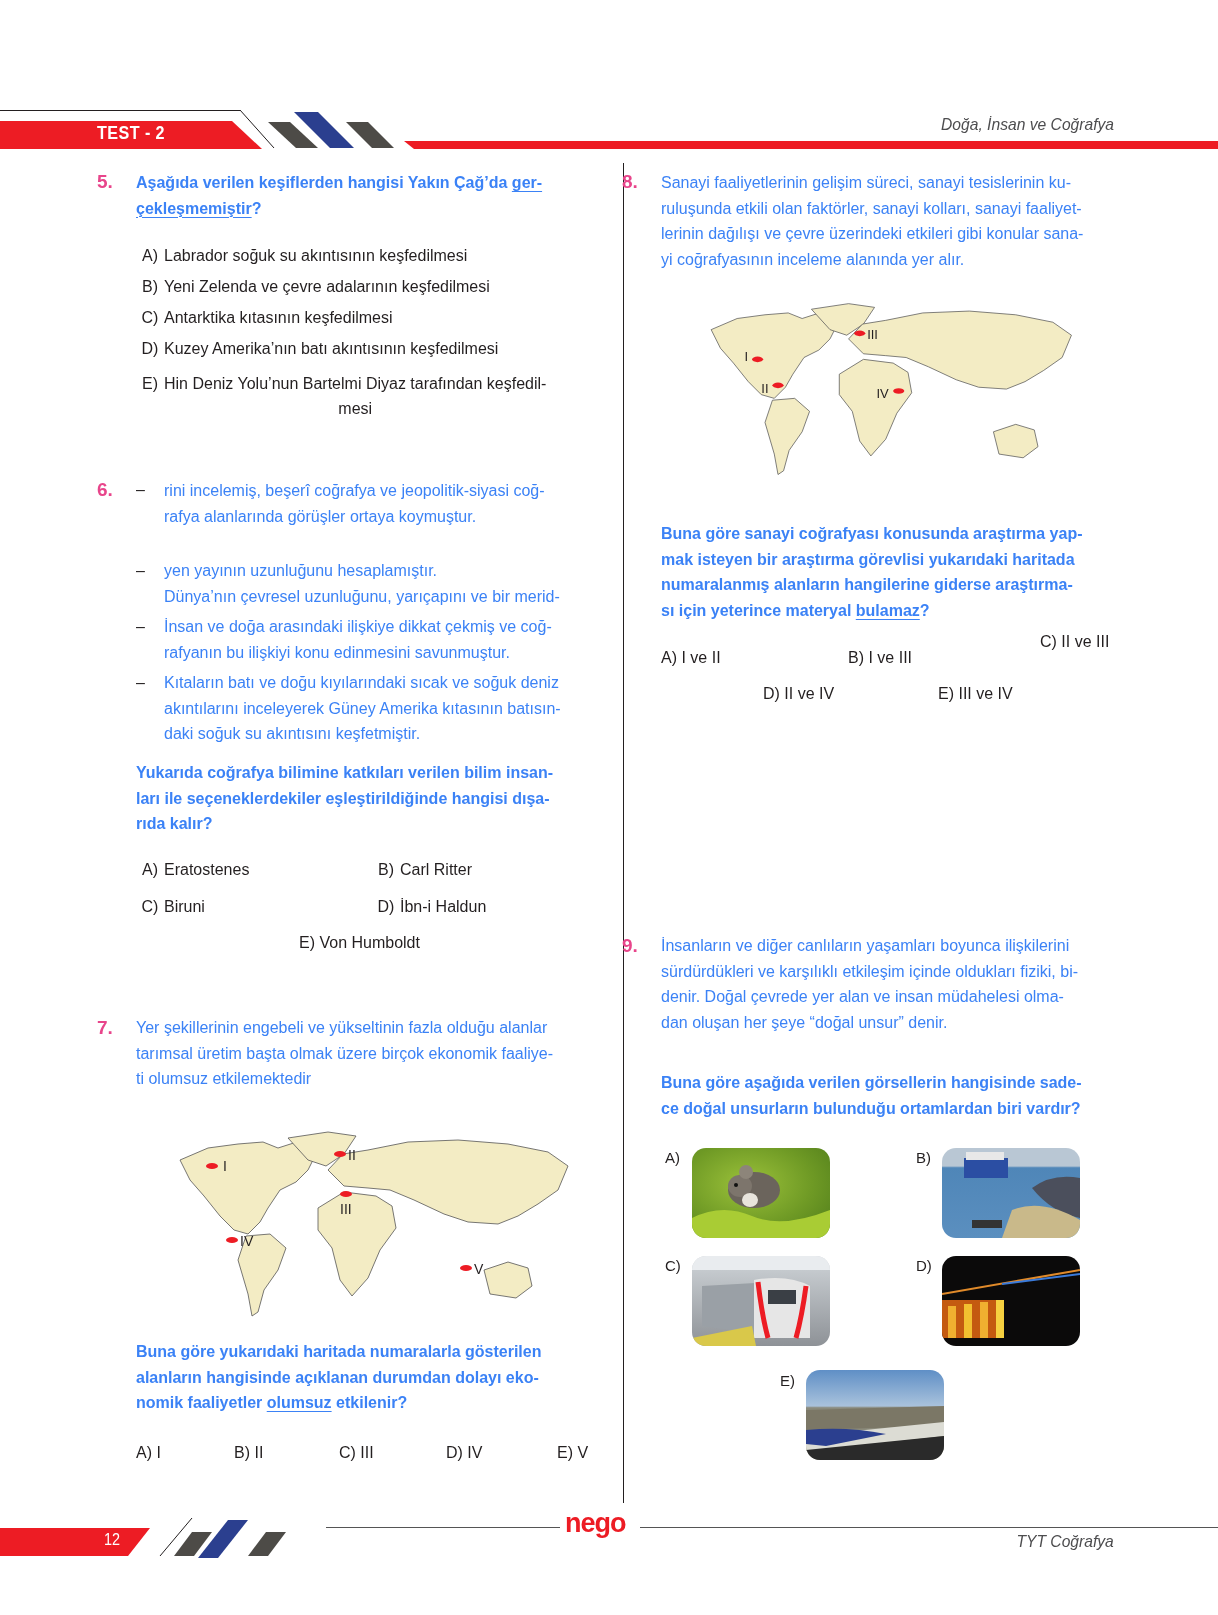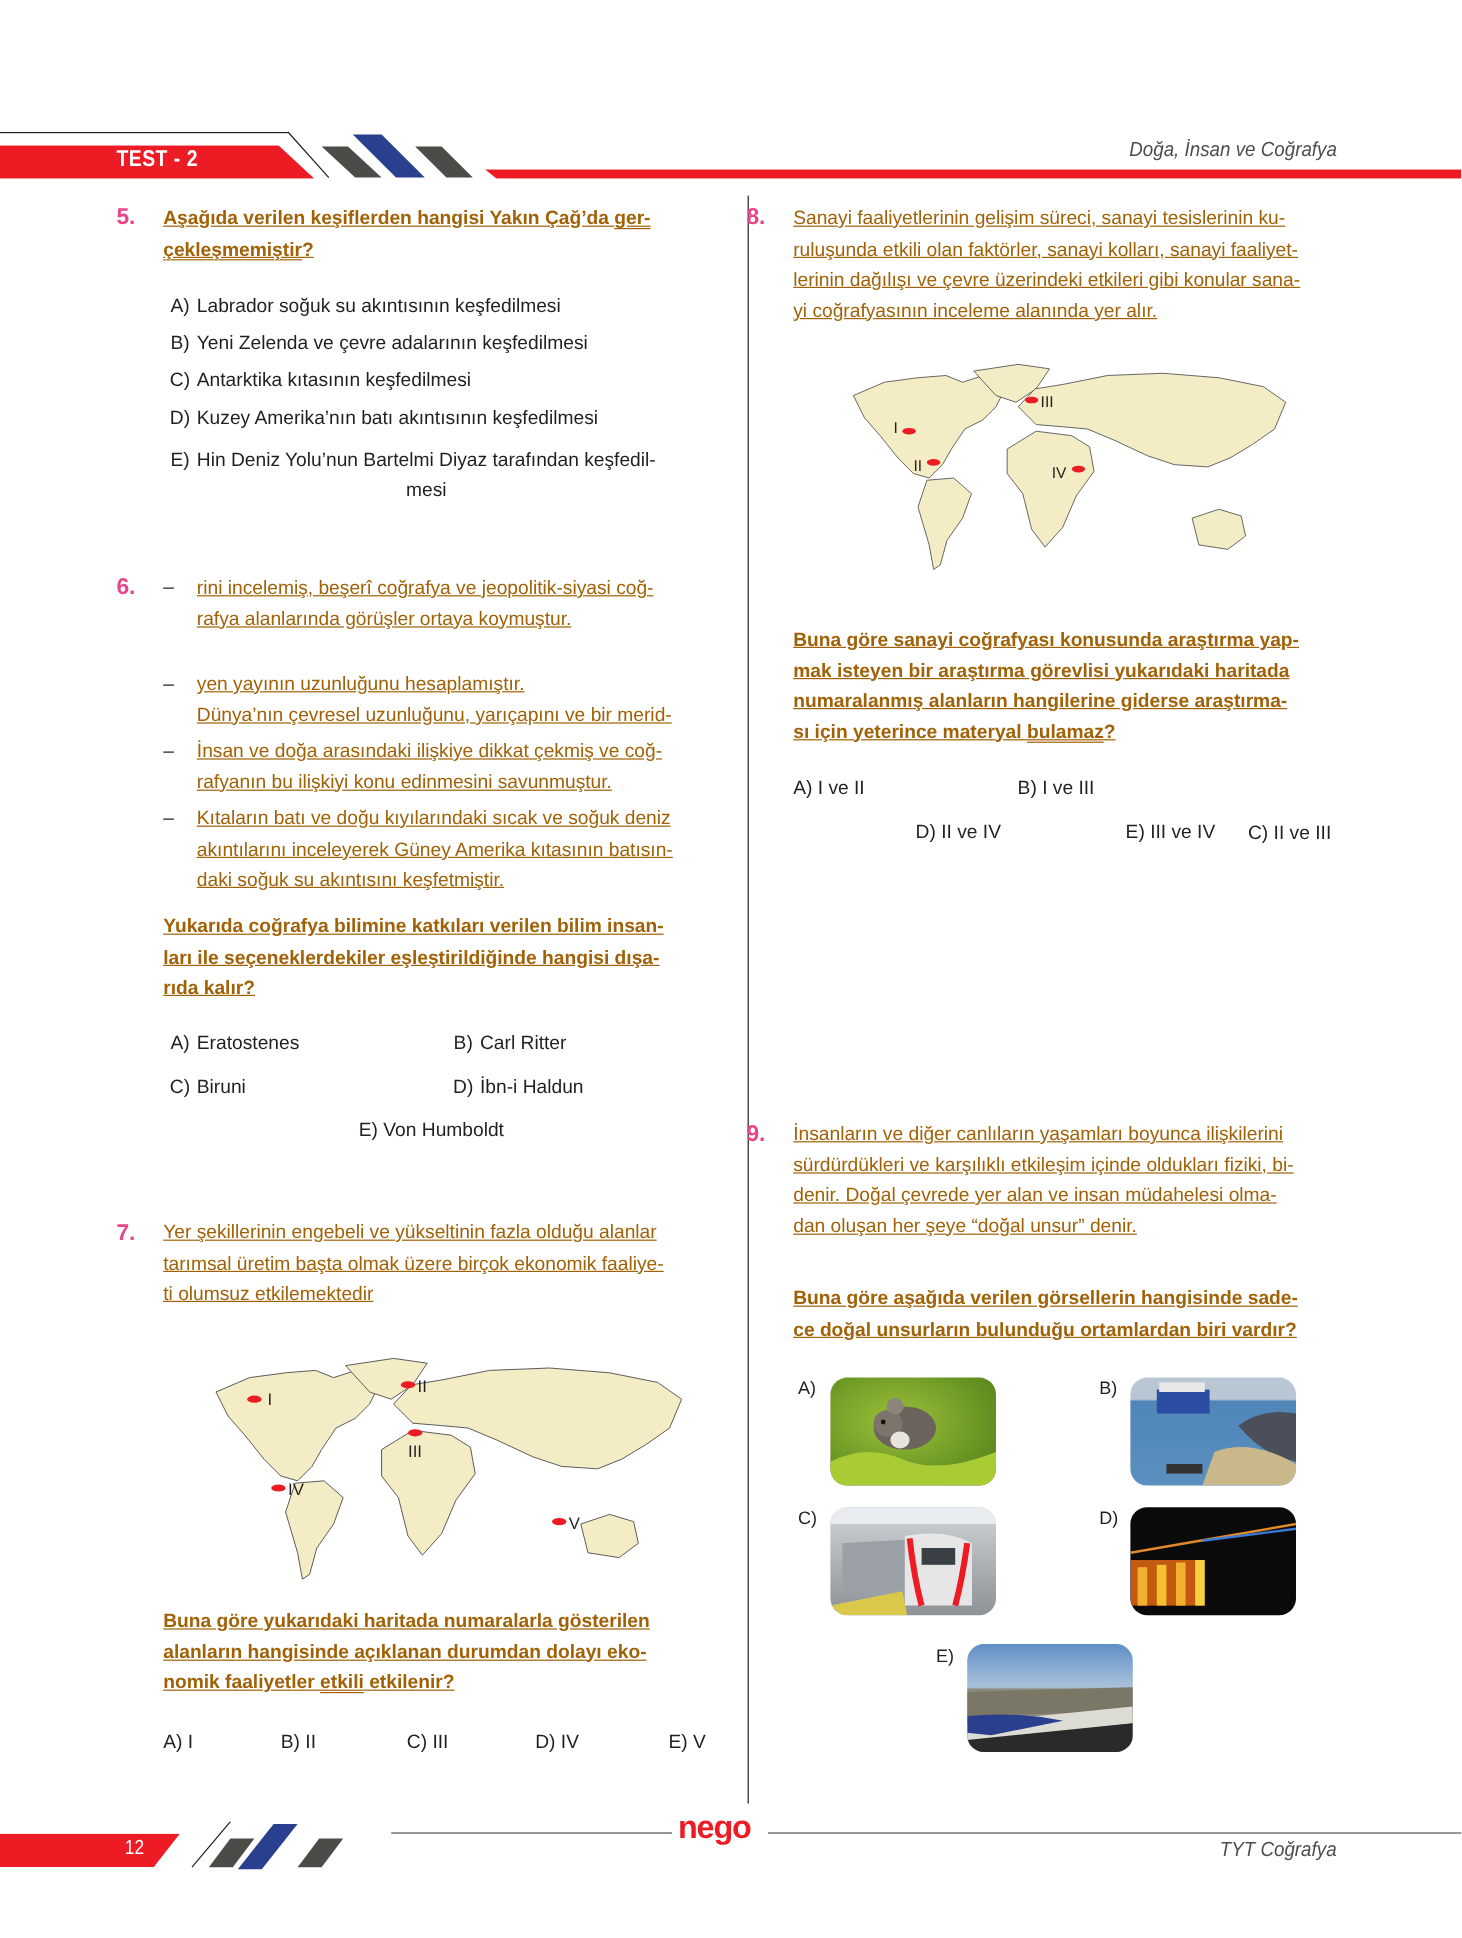--- a/index.html
+++ b/index.html
@@ -11,21 +11,21 @@
   .hdr-redbar { position: absolute; left: 0; top: 121px; width: 262px; height: 28px; background: #ed1c24; clip-path: polygon(0 0, 232px 0, 262px 28px, 0 28px); }
   .hdr-test { position: absolute; left: 97px; top: 122px; font-size: 19px; font-weight: bold; color: #fff; letter-spacing: 0.5px; transform: scaleX(0.85); transform-origin: left; }
   .stripe { position: absolute; }
   .hdr-red-right { position: absolute; left: 404px; top: 141px; width: 814px; height: 8px; background: #ed1c24; clip-path: polygon(0 0, 100% 0, 100% 100%, 10px 100%); }
   .hdr-chapter { position: absolute; right: 104px; top: 115px; font-size: 17px; font-style: italic; color: #4d4d4f; transform: scaleX(0.92); transform-origin: right; }
 
   
   .col-divider { position: absolute; left: 623px; top: 163px; width: 1px; height: 1340px; background: #231f20; }
 
   .qnum { position: absolute; font-weight: bold; font-size: 19px; color: #e8458b; }
-  .txt { position: absolute; font-size: 16px; line-height: 25.5px; color: #a16207; text-decoration: underline; }
+  .txt { position: absolute; font-size: 16px; line-height: 25.5px; color: #3b82f6; }
   .bold { font-weight: bold; }
   .ul { text-decoration: underline; text-decoration-thickness: 1px; text-underline-offset: 3px; }
   .opt { position: absolute; font-size: 16px; color: #231f20; white-space: nowrap; text-align: center; }
   .opt .l { display: inline-block; width: 28px; }
 
   .bullet { position: absolute; font-size: 16px; }
 
   
   .map { position: absolute; }
   .map svg { width: 100%; height: 100%; }
@@ -133,21 +133,21 @@
       <text x="172" y="84">III</text>
       <text x="72" y="116">IV</text>
       <text x="306" y="144">V</text>
     </g>
   </svg>
 </div>
 
 <div class="txt bold" style="left:136px;top:1339px">
   <div>Buna göre yukarıdaki haritada numaralarla gösterilen</div>
   <div>alanların hangisinde açıklanan durumdan dolayı eko-</div>
-  <div><span>nomik faaliyetler </span><span class="ul">etkili</span><span> etkilenir?</span></div>
+  <div><span>nomik faaliyetler </span><span class="ul">olumsuz</span><span> etkilenir?</span></div>
 </div>
 <div class="opt" style="left:136px;top:1444px">A) I</div>
 <div class="opt" style="left:234px;top:1444px">B) II</div>
 <div class="opt" style="left:339px;top:1444px">C) III</div>
 <div class="opt" style="left:446px;top:1444px">D) IV</div>
 <div class="opt" style="left:557px;top:1444px">E) V</div>
 
 <div class="qnum" style="left:622px;top:171px">8.</div>
 <div class="txt" style="left:661px;top:170px">
   <div>Sanayi faaliyetlerinin gelişim süreci, sanayi tesislerinin ku-</div>
@@ -182,21 +182,21 @@
 </div>
 
 <div class="txt bold" style="left:661px;top:521px">
   <div>Buna göre sanayi coğrafyası konusunda araştırma yap-</div>
   <div>mak isteyen bir araştırma görevlisi yukarıdaki haritada</div>
   <div>numaralanmış alanların hangilerine giderse araştırma-</div>
   <div><span>sı için yeterince materyal </span><span class="ul">bulamaz</span><span>?</span></div>
 </div>
 <div class="opt" style="left:661px;top:649px">A) I ve II</div>
 <div class="opt" style="left:848px;top:649px">B) I ve III</div>
-<div class="opt" style="left:1040px;top:686px">C) II ve III</div>
+<div class="opt" style="left:1040px;top:633px">C) II ve III</div>
 <div class="opt" style="left:763px;top:685px">D) II ve IV</div>
 <div class="opt" style="left:938px;top:685px">E) III ve IV</div>
 
 <div class="qnum" style="left:622px;top:935px">9.</div>
 <div class="txt" style="left:661px;top:933px">
   <div>İnsanların ve diğer canlıların yaşamları boyunca ilişkilerini</div>
   <div>sürdürdükleri ve karşılıklı etkileşim içinde oldukları fiziki, bi-</div>
   <div>denir. Doğal çevrede yer alan ve insan müdahelesi olma-</div>
   <div>dan oluşan her şeye “doğal unsur” denir.</div>
 </div>

